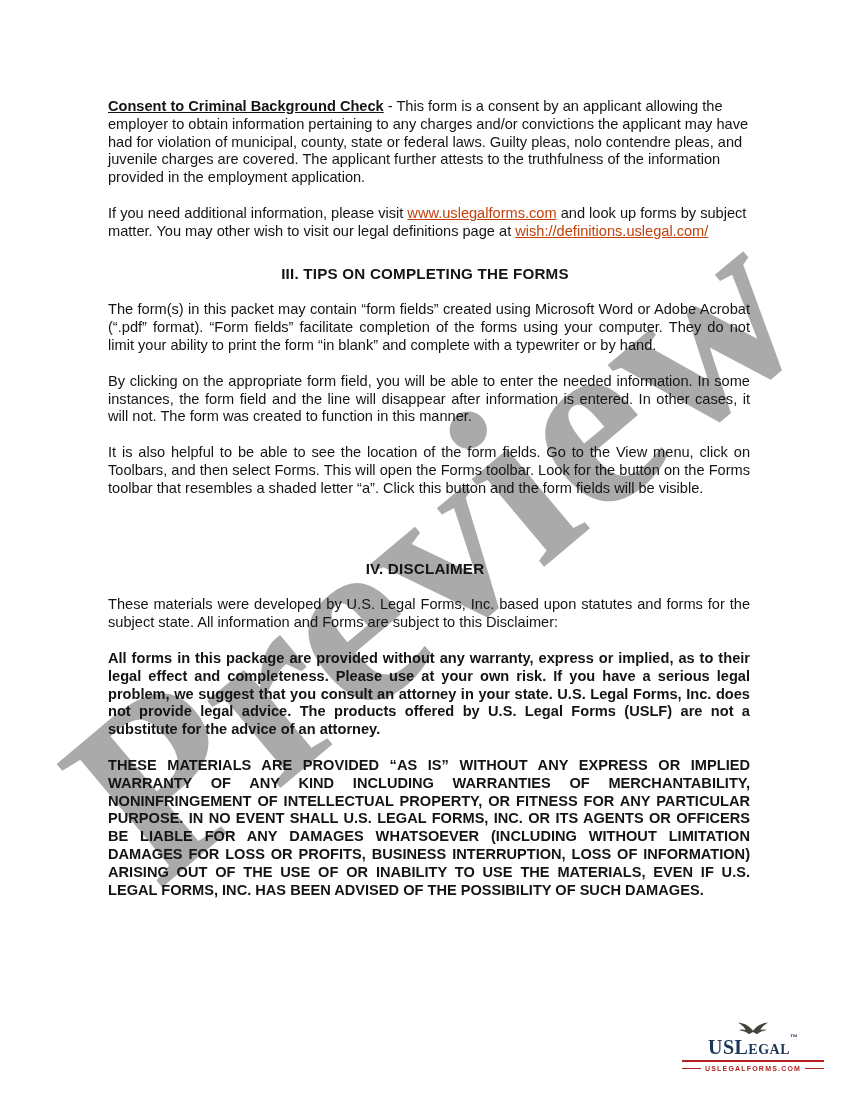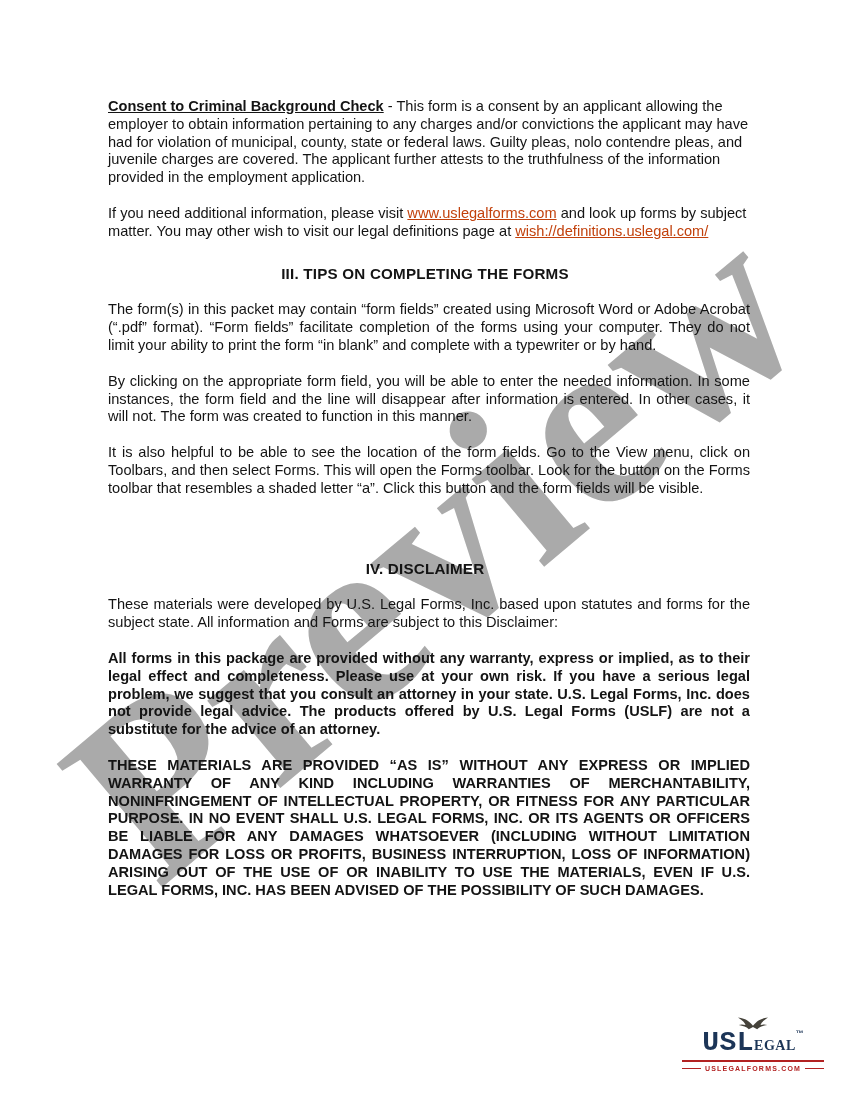--- a/index.html
+++ b/index.html
@@ -71,21 +71,21 @@
     z-index: 1;
   }
   .logo-eagle { height: 15px; margin-bottom: -1px; }
   .logo-word {
     font-family: "Liberation Serif", serif;
     font-weight: 700;
     color: #1c3557;
     line-height: 1;
     white-space: nowrap;
   }
-  .logo-word .big { font-size: 28px; letter-spacing: 0.5px; font-family: Liberation Mono, monospace; }
+  .logo-word .big { font-size: 20px; letter-spacing: 0.5px; }
   .logo-word .small { font-size: 14px; letter-spacing: 0.5px; }
   .logo-word sup { font-size: 8px; font-family: "Liberation Sans", sans-serif; vertical-align: 14px; color: #1c3557; }
   .logo-tagline {
     margin-top: 3px;
     border-top: 2px solid #b22222;
     padding-top: 3px;
     display: flex;
     align-items: center;
     gap: 4px;
     color: #b22222;

